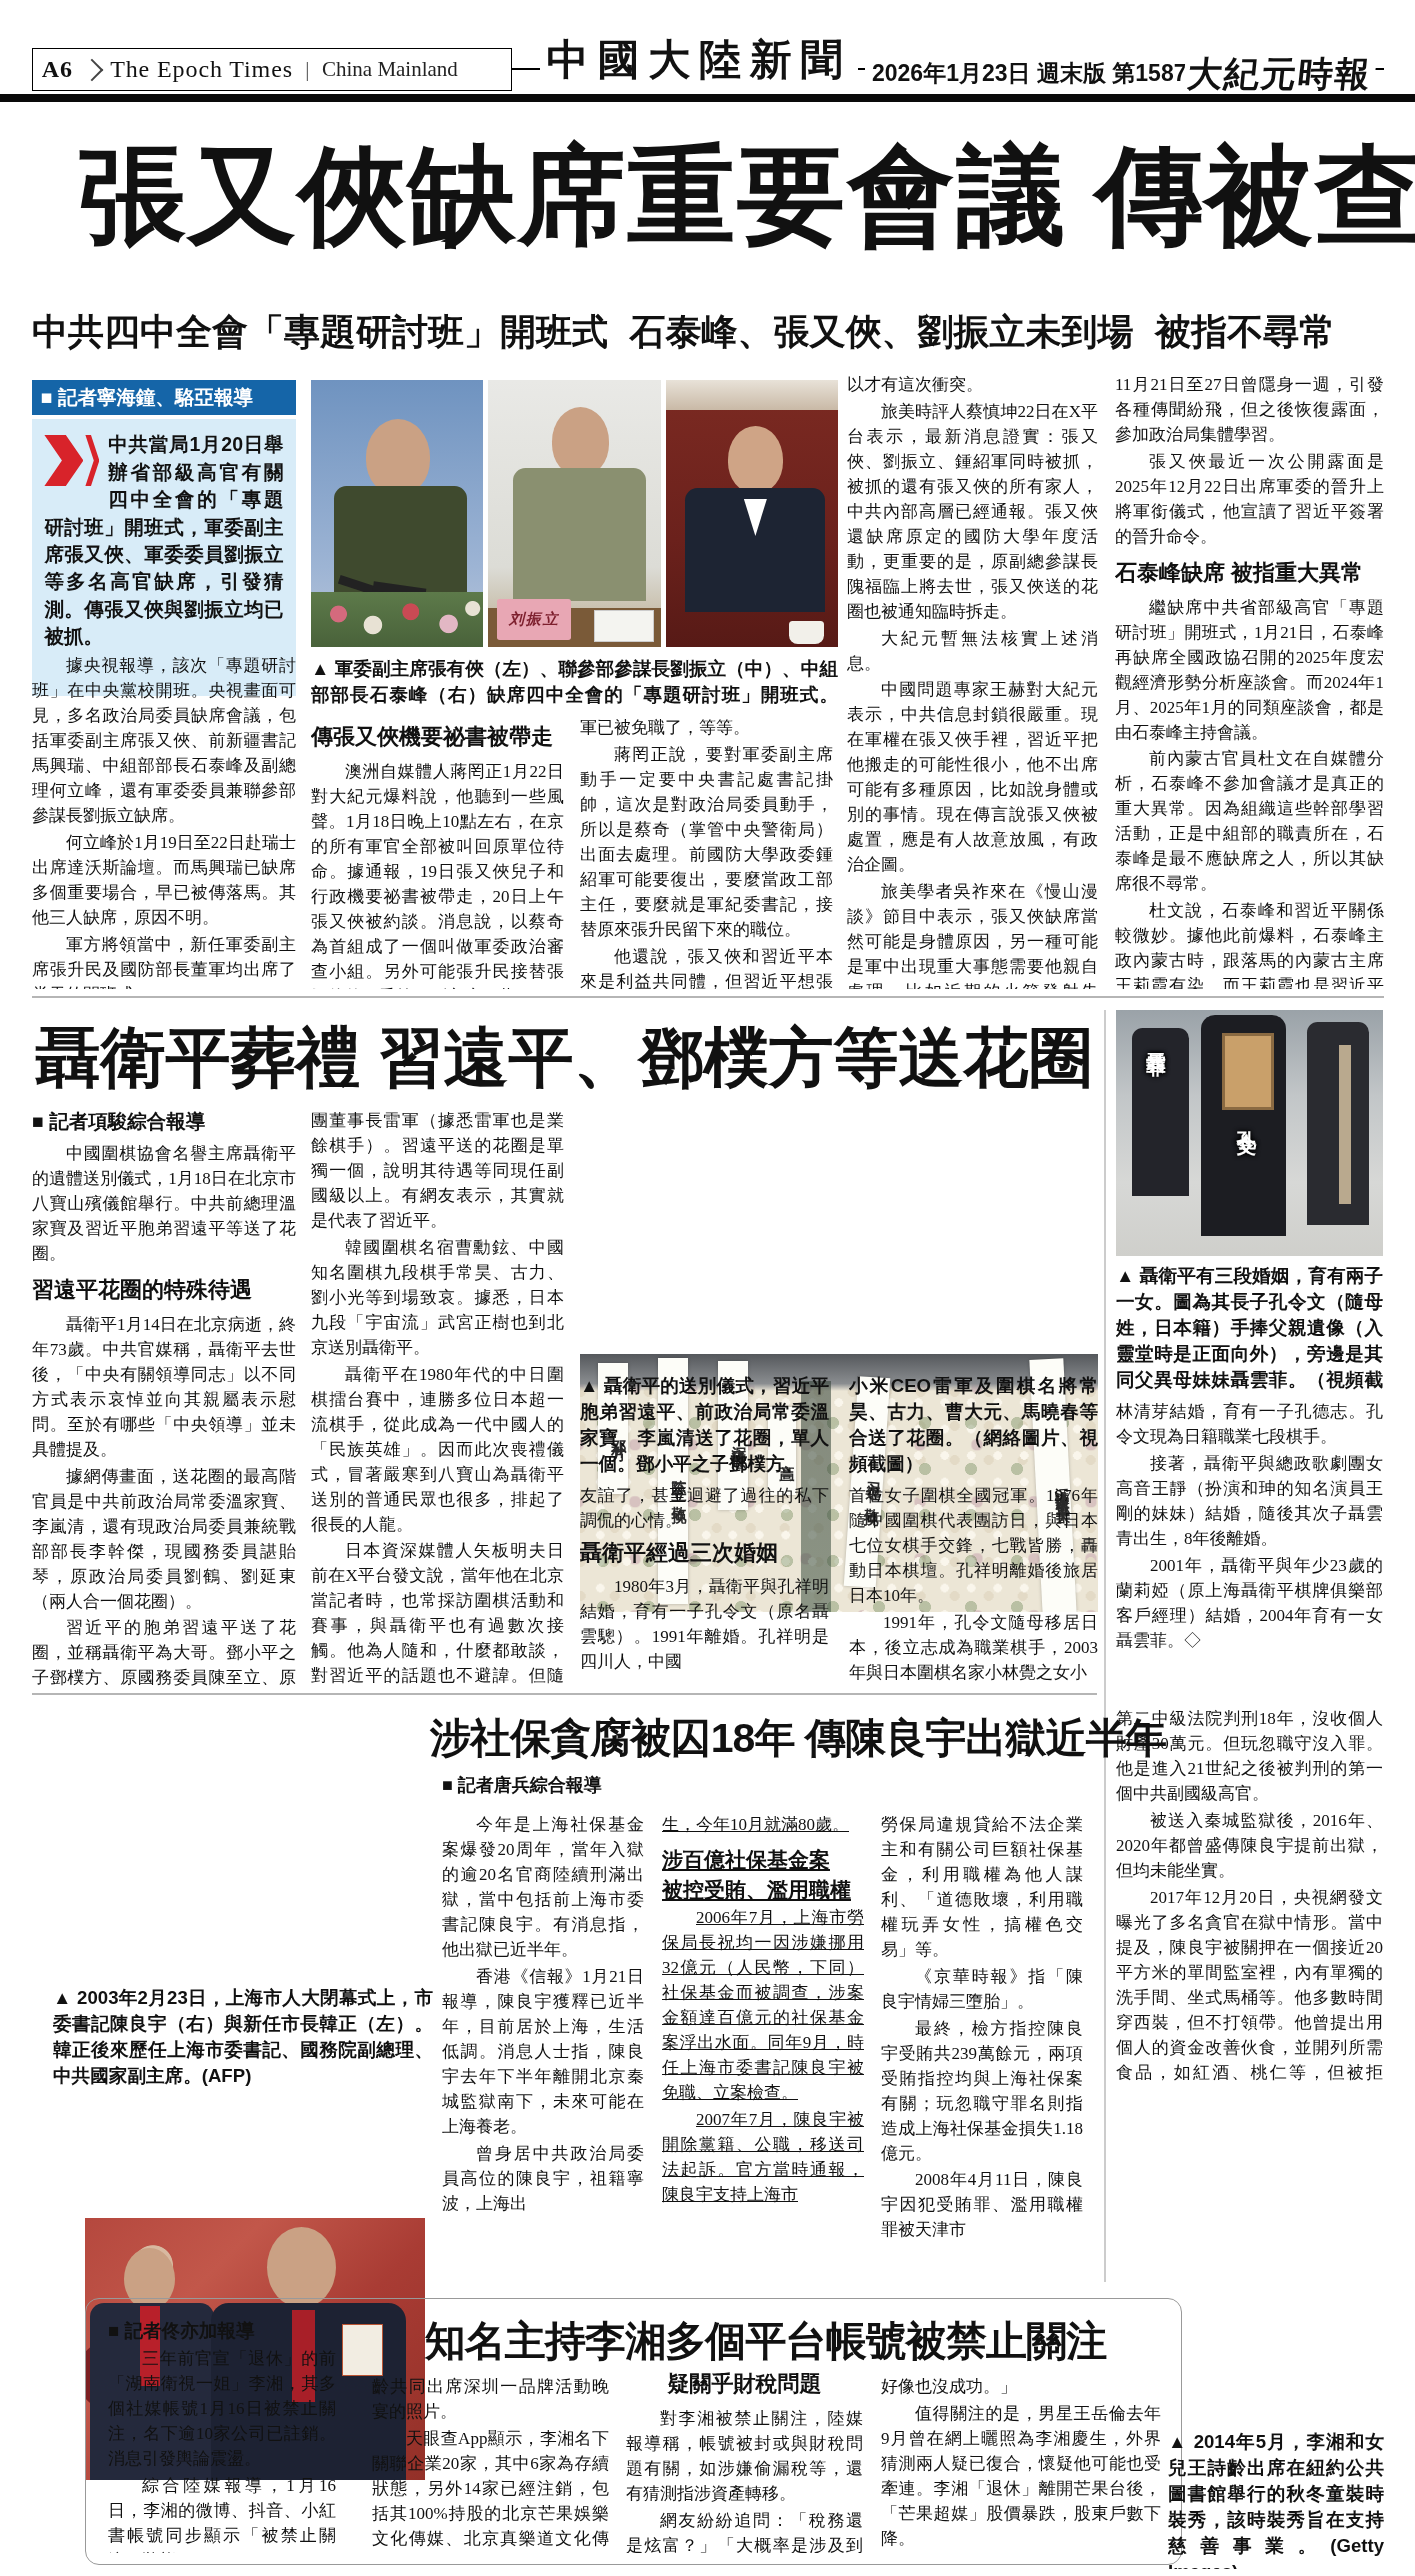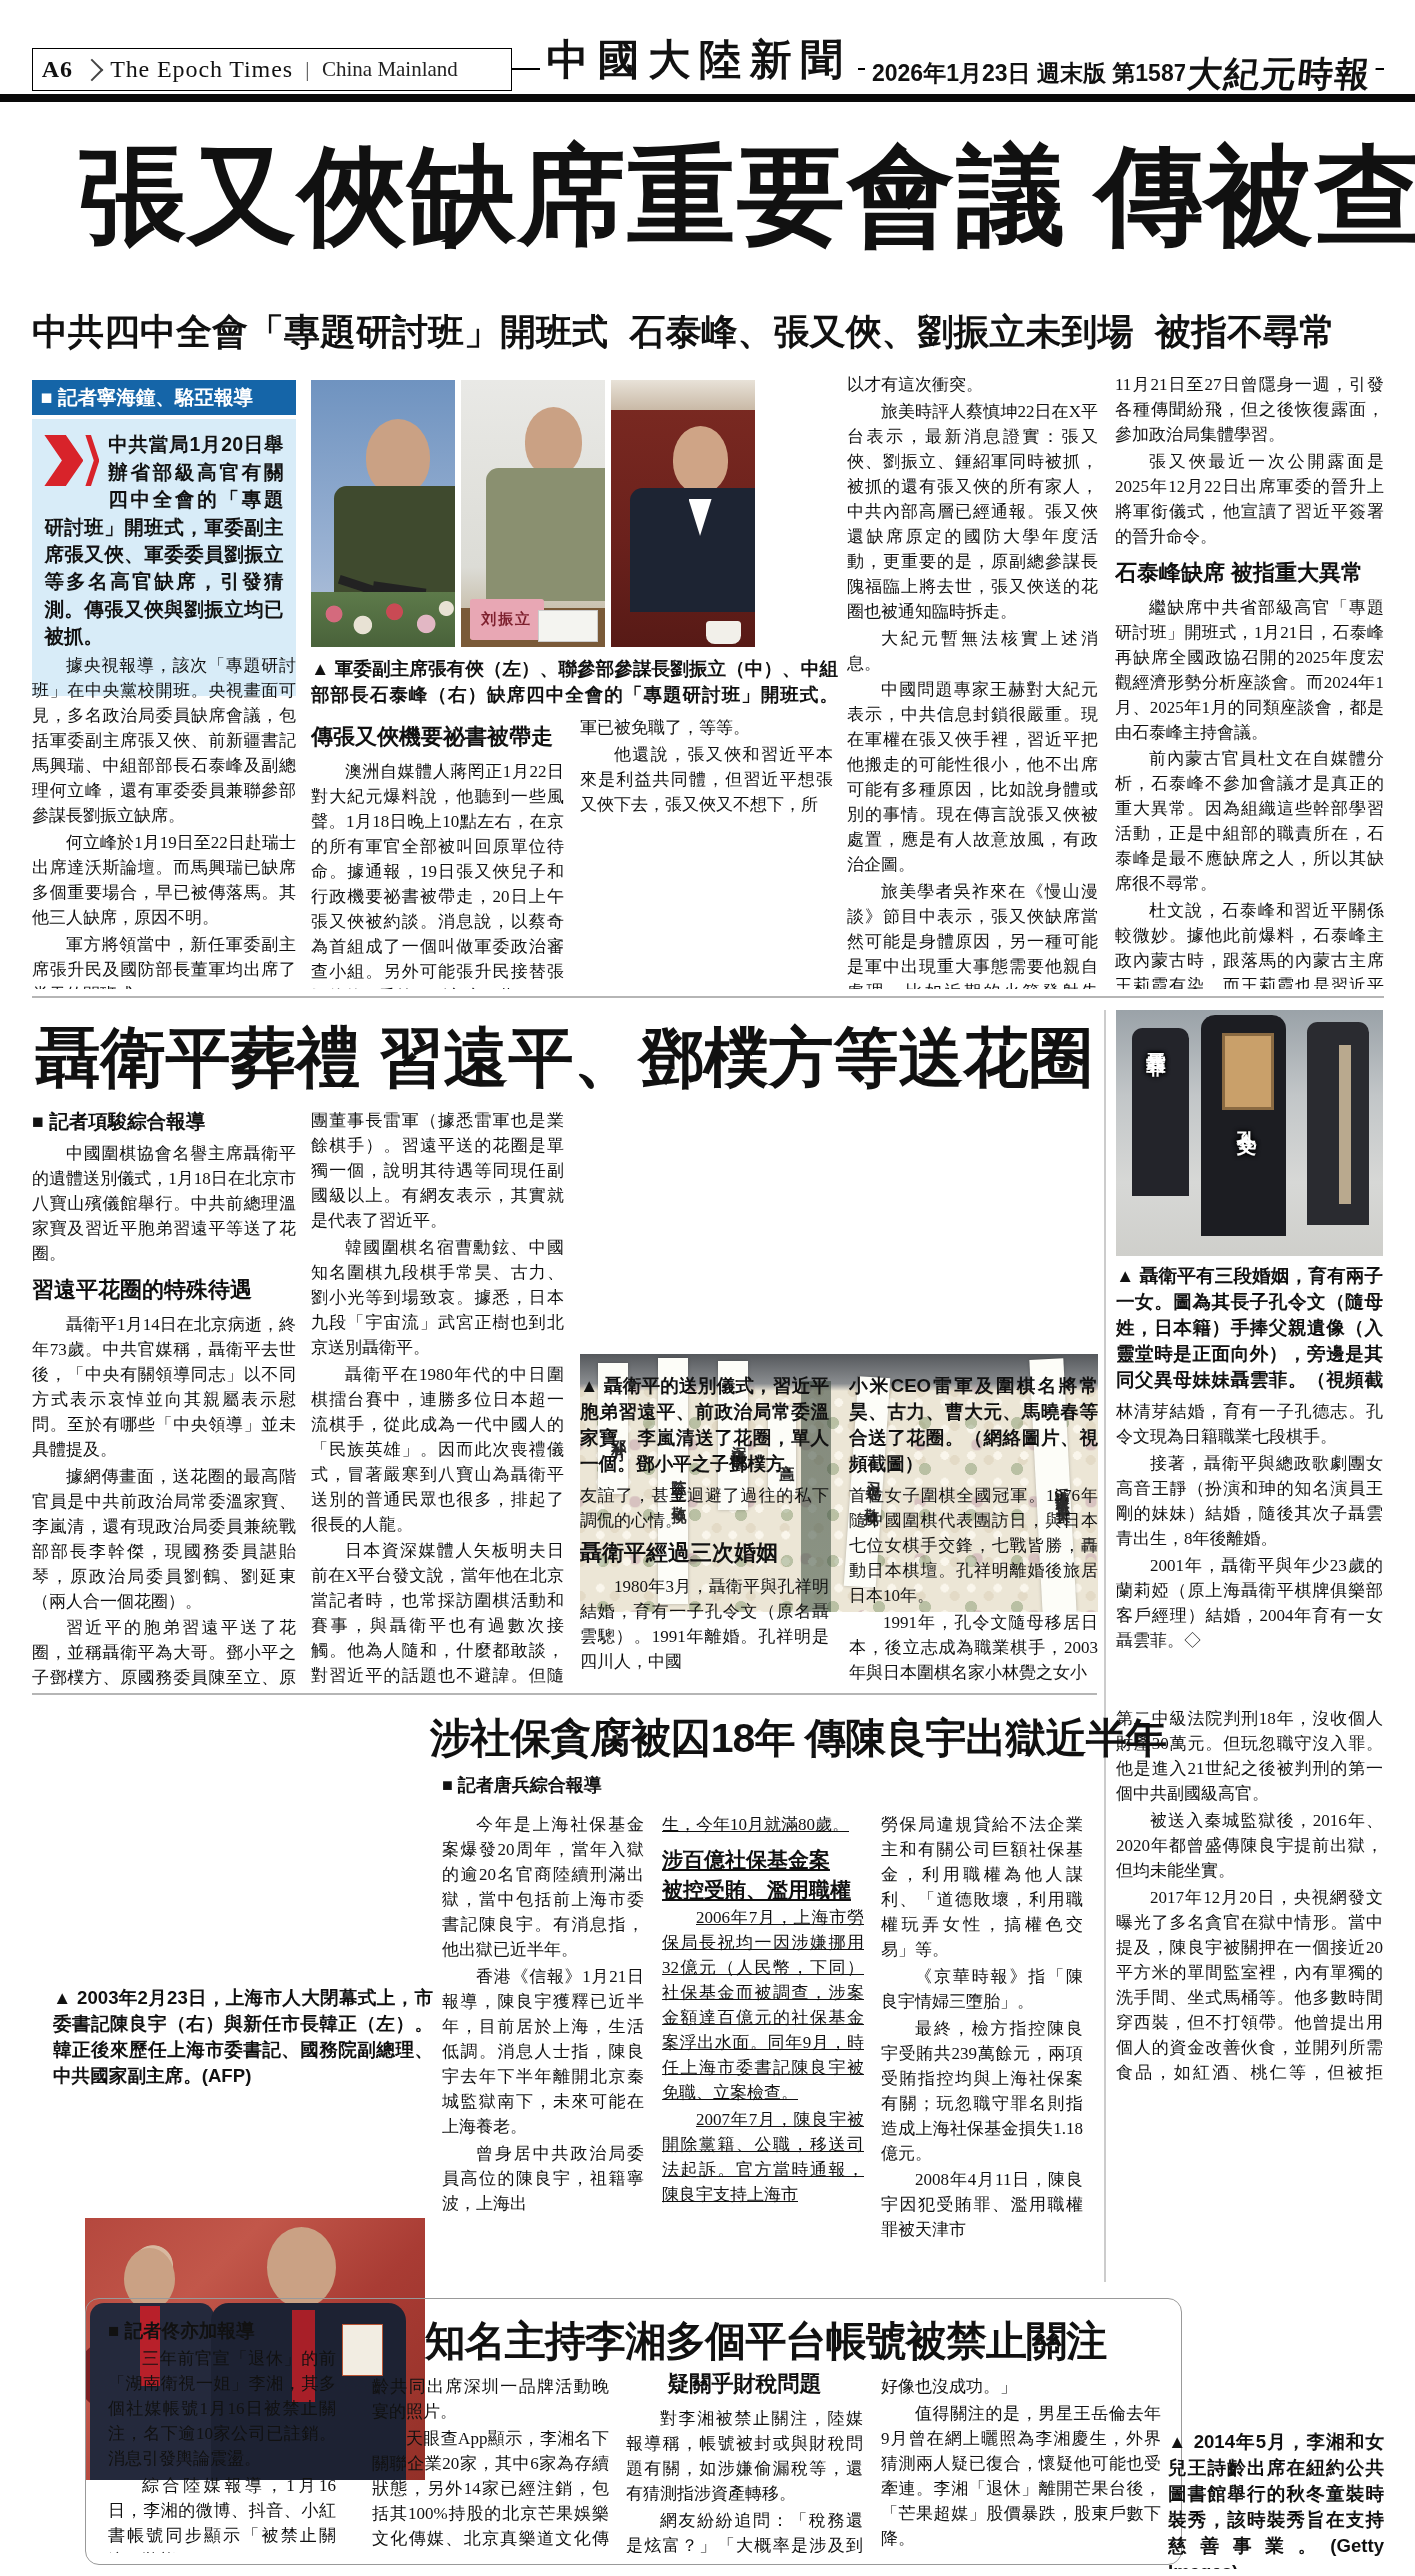--- a/index.html
+++ b/index.html
@@ -100,21 +100,21 @@
       </div>
     <div class="leadtext sans">中共當局1月20日舉辦省部級高官有關四中全會的「專題研討班」開班式，軍委副主席張又俠、軍委委員劉振立等多名高官缺席，引發猜測。傳張又俠與劉振立均已被抓。</div>
   </div>
   <div class="abs col clip" style="left:32px;top:653px;width:264px;height:336px;">
     <p>據央視報導，該次「專題研討班」在中央黨校開班。央視畫面可見，多名政治局委員缺席會議，包括軍委副主席張又俠、前新疆書記馬興瑞、中組部部長石泰峰及副總理何立峰，還有軍委委員兼聯參部參謀長劉振立缺席。</p>
     <p>何立峰於1月19日至22日赴瑞士出席達沃斯論壇。而馬興瑞已缺席多個重要場合，早已被傳落馬。其他三人缺席，原因不明。</p>
     <p>軍方將領當中，新任軍委副主席張升民及國防部長董軍均出席了當天的開班式。</p>
 
   </div>
 
-  <div class="abs" style="left:311px;top:380px;width:444px;height:267px;display:flex;gap:5.3px;">
+  <div class="abs" style="left:311px;top:380px;width:527px;height:267px;display:flex;gap:5.3px;font-style:italic;">
     <div class="ph" style="flex:1;background:linear-gradient(180deg,#6f93c0,#9db4d4 70%,#b9c6da);">
       <div class="head" style="left:55px;top:39px;width:64px;height:76px;"></div>
       <div class="body-shape" style="left:23px;top:106px;width:133px;height:115px;background:#3f4a2e;"></div>
       <div class="abs" style="left:26.5px;top:203px;width:53px;height:8.8px;background:#222;transform:rotate(18deg);"></div>
       <div class="abs" style="left:62px;top:205px;width:53px;height:8.8px;background:#222;transform:rotate(8deg);"></div>
       <div class="abs" style="left:0;bottom:0;width:100%;height:55px;background:
         radial-gradient(circle at 16% 40%,#d46a7d 0 8px,transparent 8.8px),
         radial-gradient(circle at 36% 60%,#e8e2d4 0 8.8px,transparent 9.7px),
         radial-gradient(circle at 58% 36%,#c94a54 0 8px,transparent 8.8px),
         radial-gradient(circle at 80% 58%,#e2b7c4 0 8.8px,transparent 9.7px),
@@ -140,20 +140,21 @@
     </div>
   </div>
   <div class="abs caption sans" style="left:311px;top:656px;width:527px;height:55px;overflow:hidden;">▲ 軍委副主席張有俠（左）、聯參部參謀長劉振立（中）、中組部部長石泰峰（右）缺席四中全會的「專題研討班」開班式。(AFP、視頻截圖)</div>
 
   <div class="abs col clip" style="left:311px;top:722px;width:253px;height:267px;">
     <div class="subhead sans" style="margin-top:0;">傳張又俠機要祕書被帶走</div>
     <p>澳洲自媒體人蔣罔正1月22日對大紀元爆料說，他聽到一些風聲。1月18日晚上10點左右，在京的所有軍官全部被叫回原單位待命。據通報，19日張又俠兒子和行政機要祕書被帶走，20日上午張又俠被約談。消息說，以蔡奇為首組成了一個叫做軍委政治審查小組。另外可能張升民接替張又俠的軍委第一副主席，董</p>
   </div>
   <div class="abs col clip" style="left:580px;top:715px;width:253px;height:274px;">
     <p class="cont">軍已被免職了，等等。</p>
+    <p>蔣罔正說，要對軍委副主席動手一定要中央書記處書記掛帥，這次是對政治局委員動手，所以是蔡奇（掌管中央警衛局）出面去處理。前國防大學政委鍾紹軍可能要復出，要麼當政工部主任，要麼就是軍紀委書記，接替原來張升民留下來的職位。</p>
     <p>他還說，張又俠和習近平本來是利益共同體，但習近平想張又俠下去，張又俠又不想下，所</p>
   </div>
   <div class="abs col clip" style="left:847px;top:372px;width:251px;height:617px;">
     <p class="cont">以才有這次衝突。</p>
     <p>旅美時評人蔡慎坤22日在X平台表示，最新消息證實：張又俠、劉振立、鍾紹軍同時被抓，被抓的還有張又俠的所有家人，中共內部高層已經通報。張又俠還缺席原定的國防大學年度活動，更重要的是，原副總參謀長隗福臨上將去世，張又俠送的花圈也被通知臨時拆走。</p>
     <p>大紀元暫無法核實上述消息。</p>
     <p>中國問題專家王赫對大紀元表示，中共信息封鎖很嚴重。現在軍權在張又俠手裡，習近平把他搬走的可能性很小，他不出席可能有多種原因，比如說身體或別的事情。現在傳言說張又俠被處置，應是有人故意放風，有政治企圖。</p>
     <p>旅美學者吳祚來在《慢山漫談》節目中表示，張又俠缺席當然可能是身體原因，另一種可能是軍中出現重大事態需要他親自處理，比如近期的火箭發射失敗。但張與習近平的分裂是真實存在的，習近平也有可能先下手為強。</p>
 
   </div>

